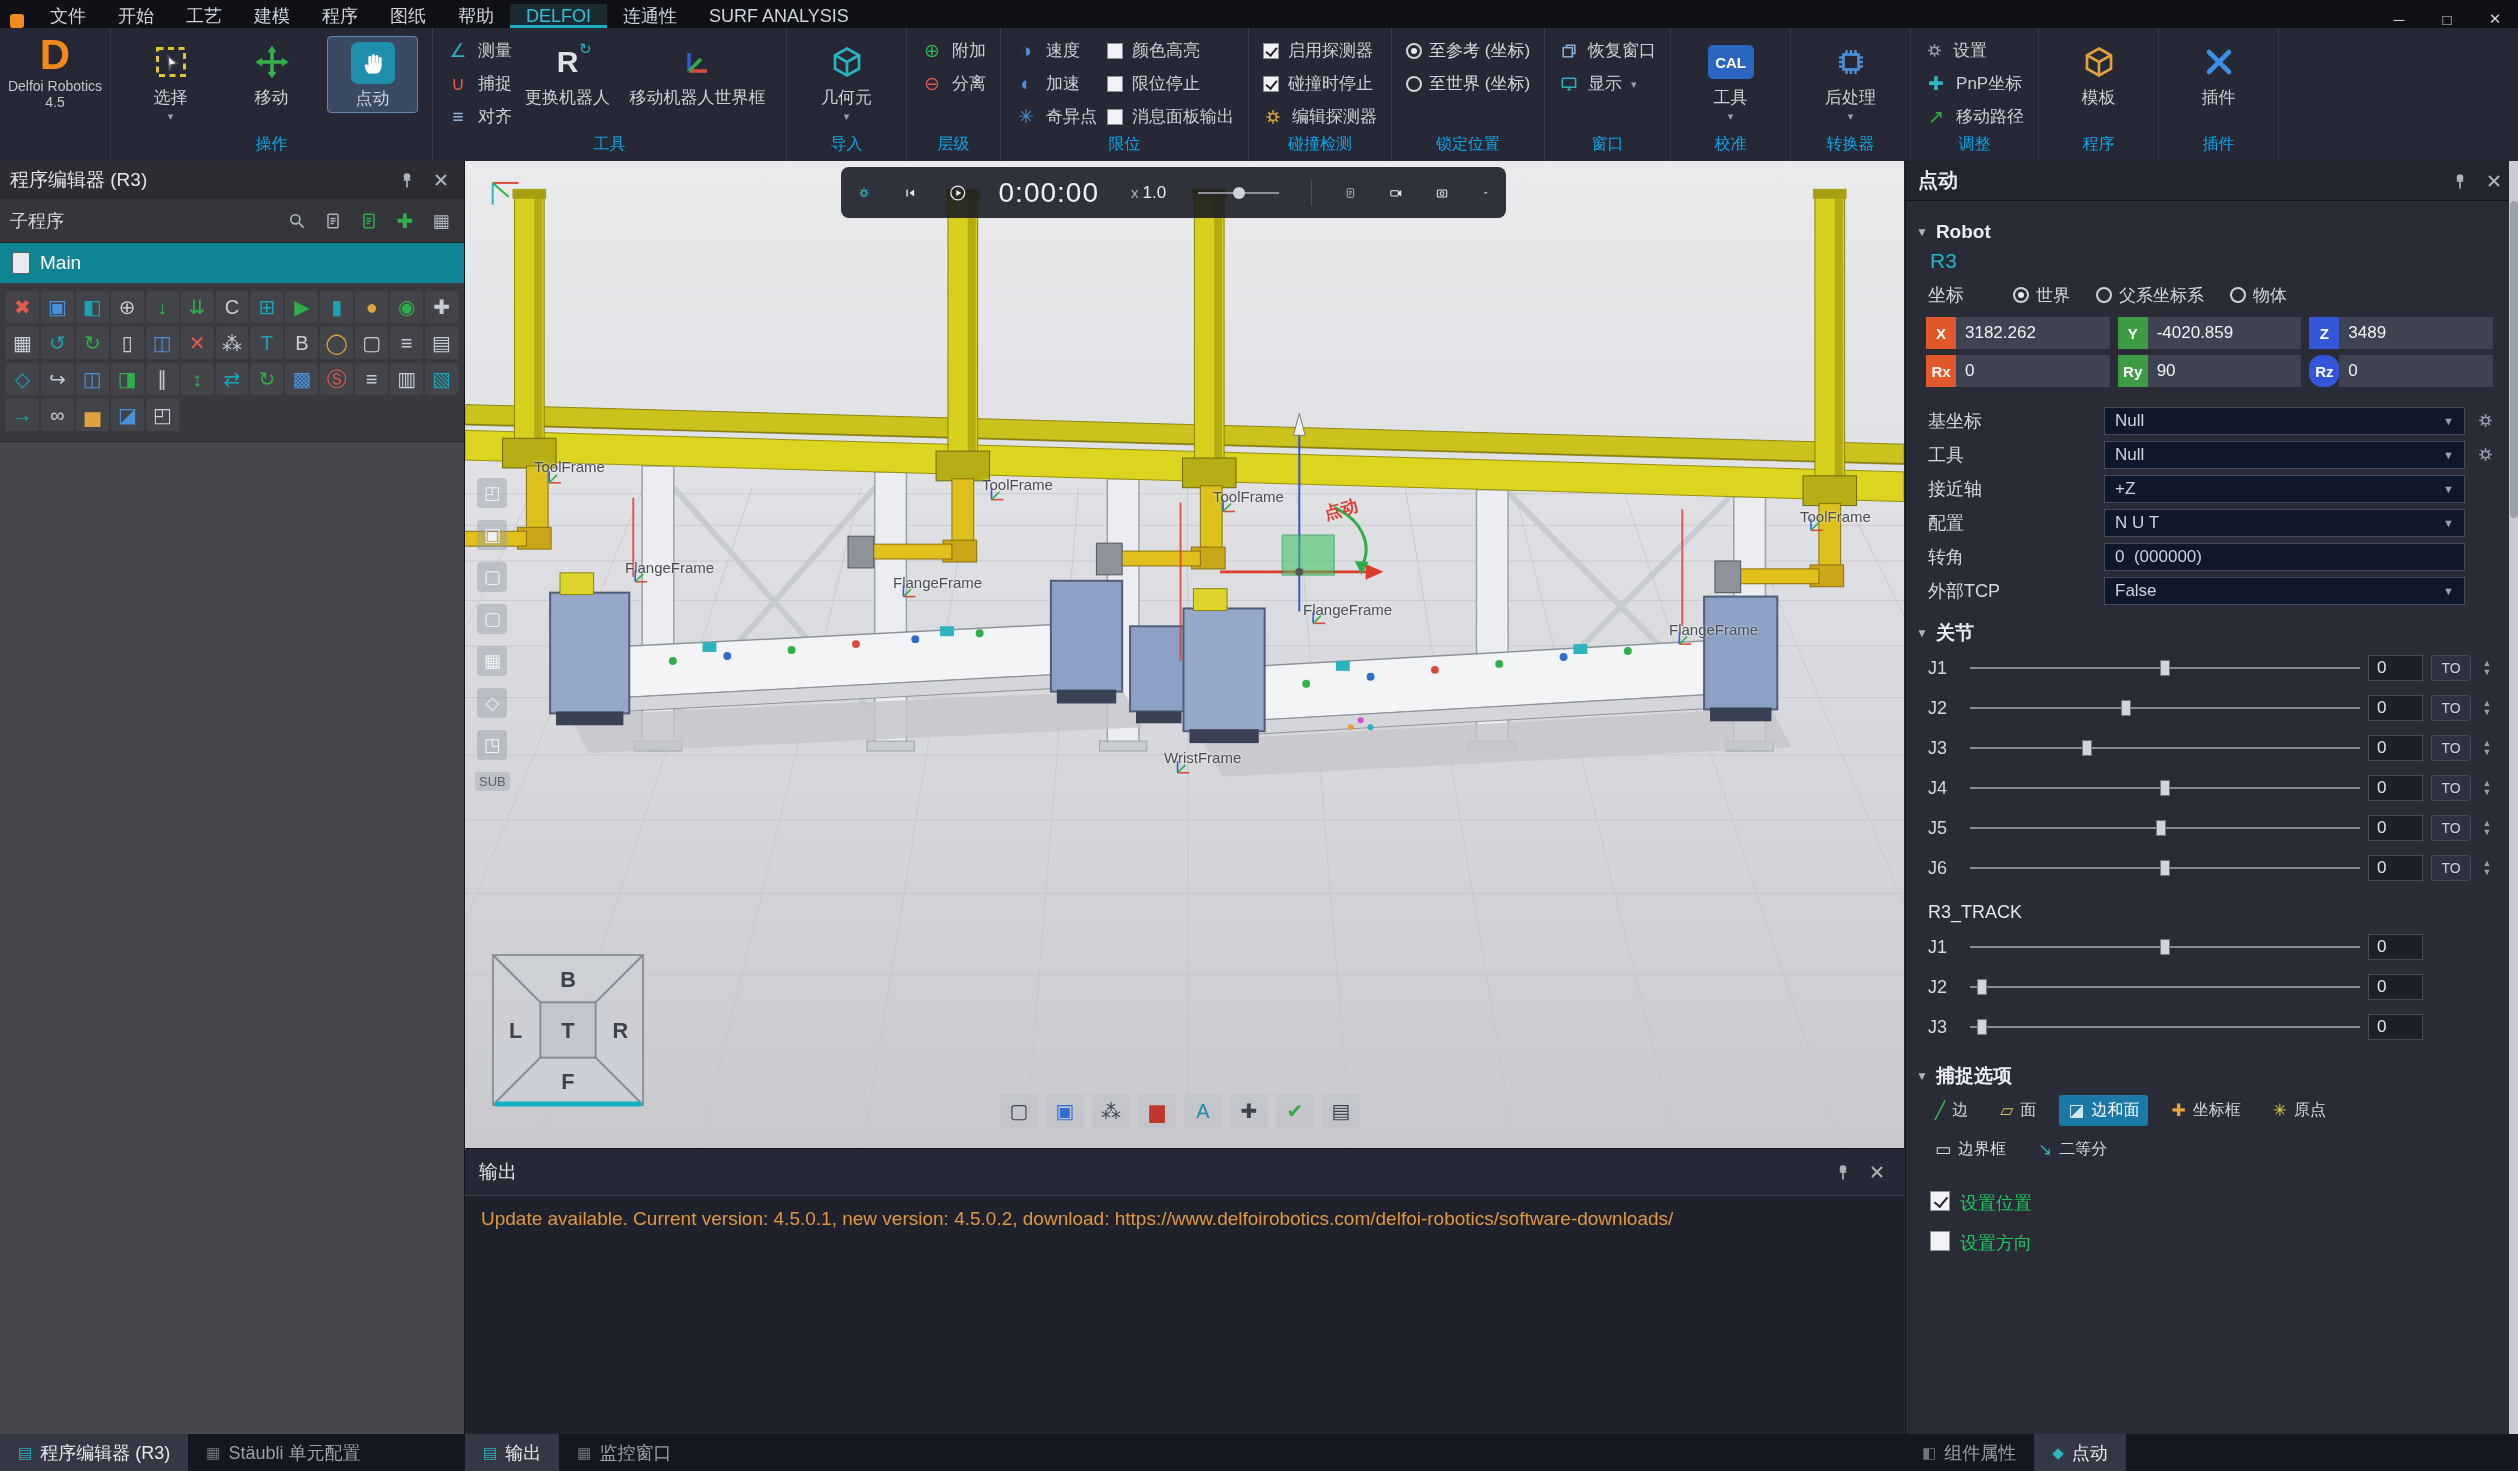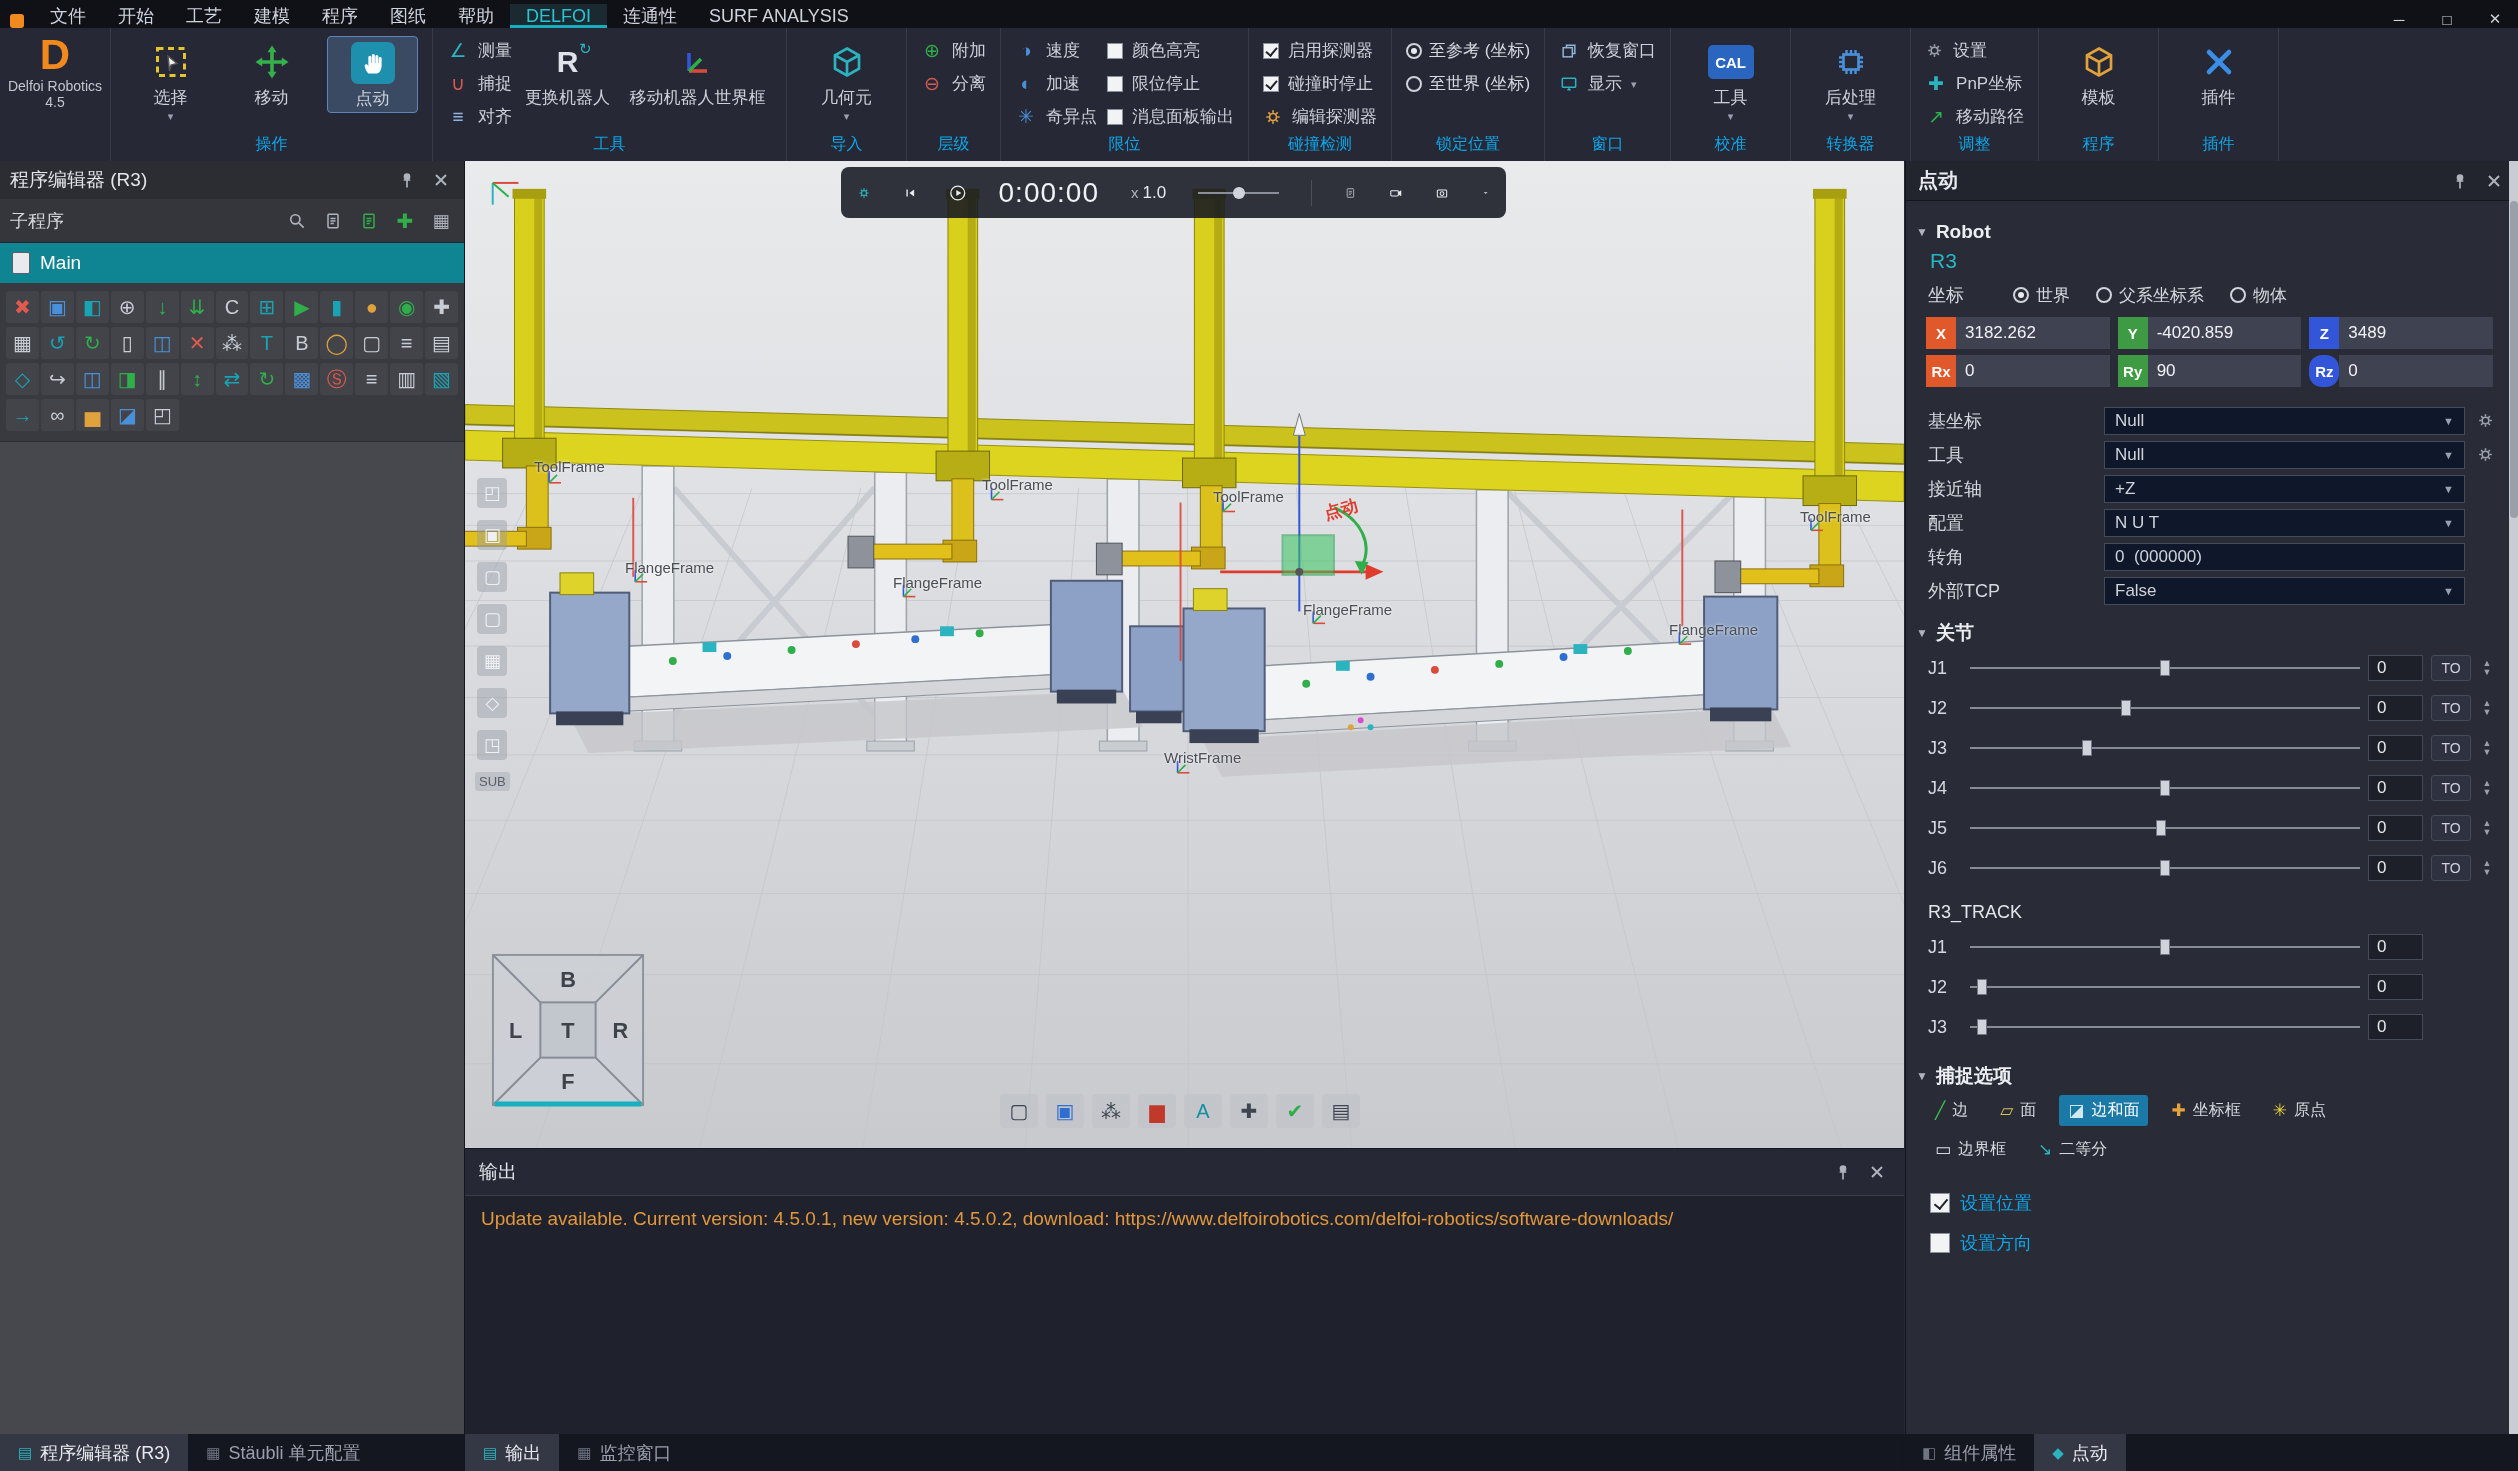--- a/index.html
+++ b/index.html
@@ -139,21 +139,21 @@
         padding:0 8px;font-size:17px;color:#e6e8ec;}
   .jto{width:40px;height:26px;background:#2e3140;border:1px solid #464b59;color:#cfd3da;font-size:14px;
        display:flex;align-items:center;justify-content:center;border-radius:3px;}
   .jspin{width:16px;font-size:9px;line-height:9px;color:#9aa0ad;text-align:center;}
   .jrow.no-to .jto,.jrow.no-to .jspin{visibility:hidden;}
   .track-label{padding:14px 0 4px 22px;font-size:18px;color:#e4e6ea;}
   .snap-row{display:flex;align-items:center;gap:14px;padding:4px 10px 4px 20px;}
   .snap-btn{display:flex;align-items:center;gap:7px;font-size:16px;color:#d5d8de;padding:5px 9px;border-radius:3px;}
   .snap-btn.active{background:#1b79a8;color:#fff;}
   .snap-btn .si{font-size:17px;}
-  .chk-row{display:flex;align-items:center;gap:10px;padding:8px 0 8px 24px;font-size:18px;color:#0ea5e9;}
+  .chk-row{display:flex;align-items:flex-start;gap:10px;padding:8px 0 8px 24px;font-size:18px;color:#22c55e;}
   .chk-row .cbx{width:20px;height:20px;}
   .chk-row.checked .cbx::after{left:6px;top:2px;width:6px;height:11px;}
 
   svg text{font-family:"Liberation Sans","DejaVu Sans",sans-serif;}
 </style>
 </head>
 <body>
 
 <svg width="0" height="0" style="position:absolute">
   <defs>

